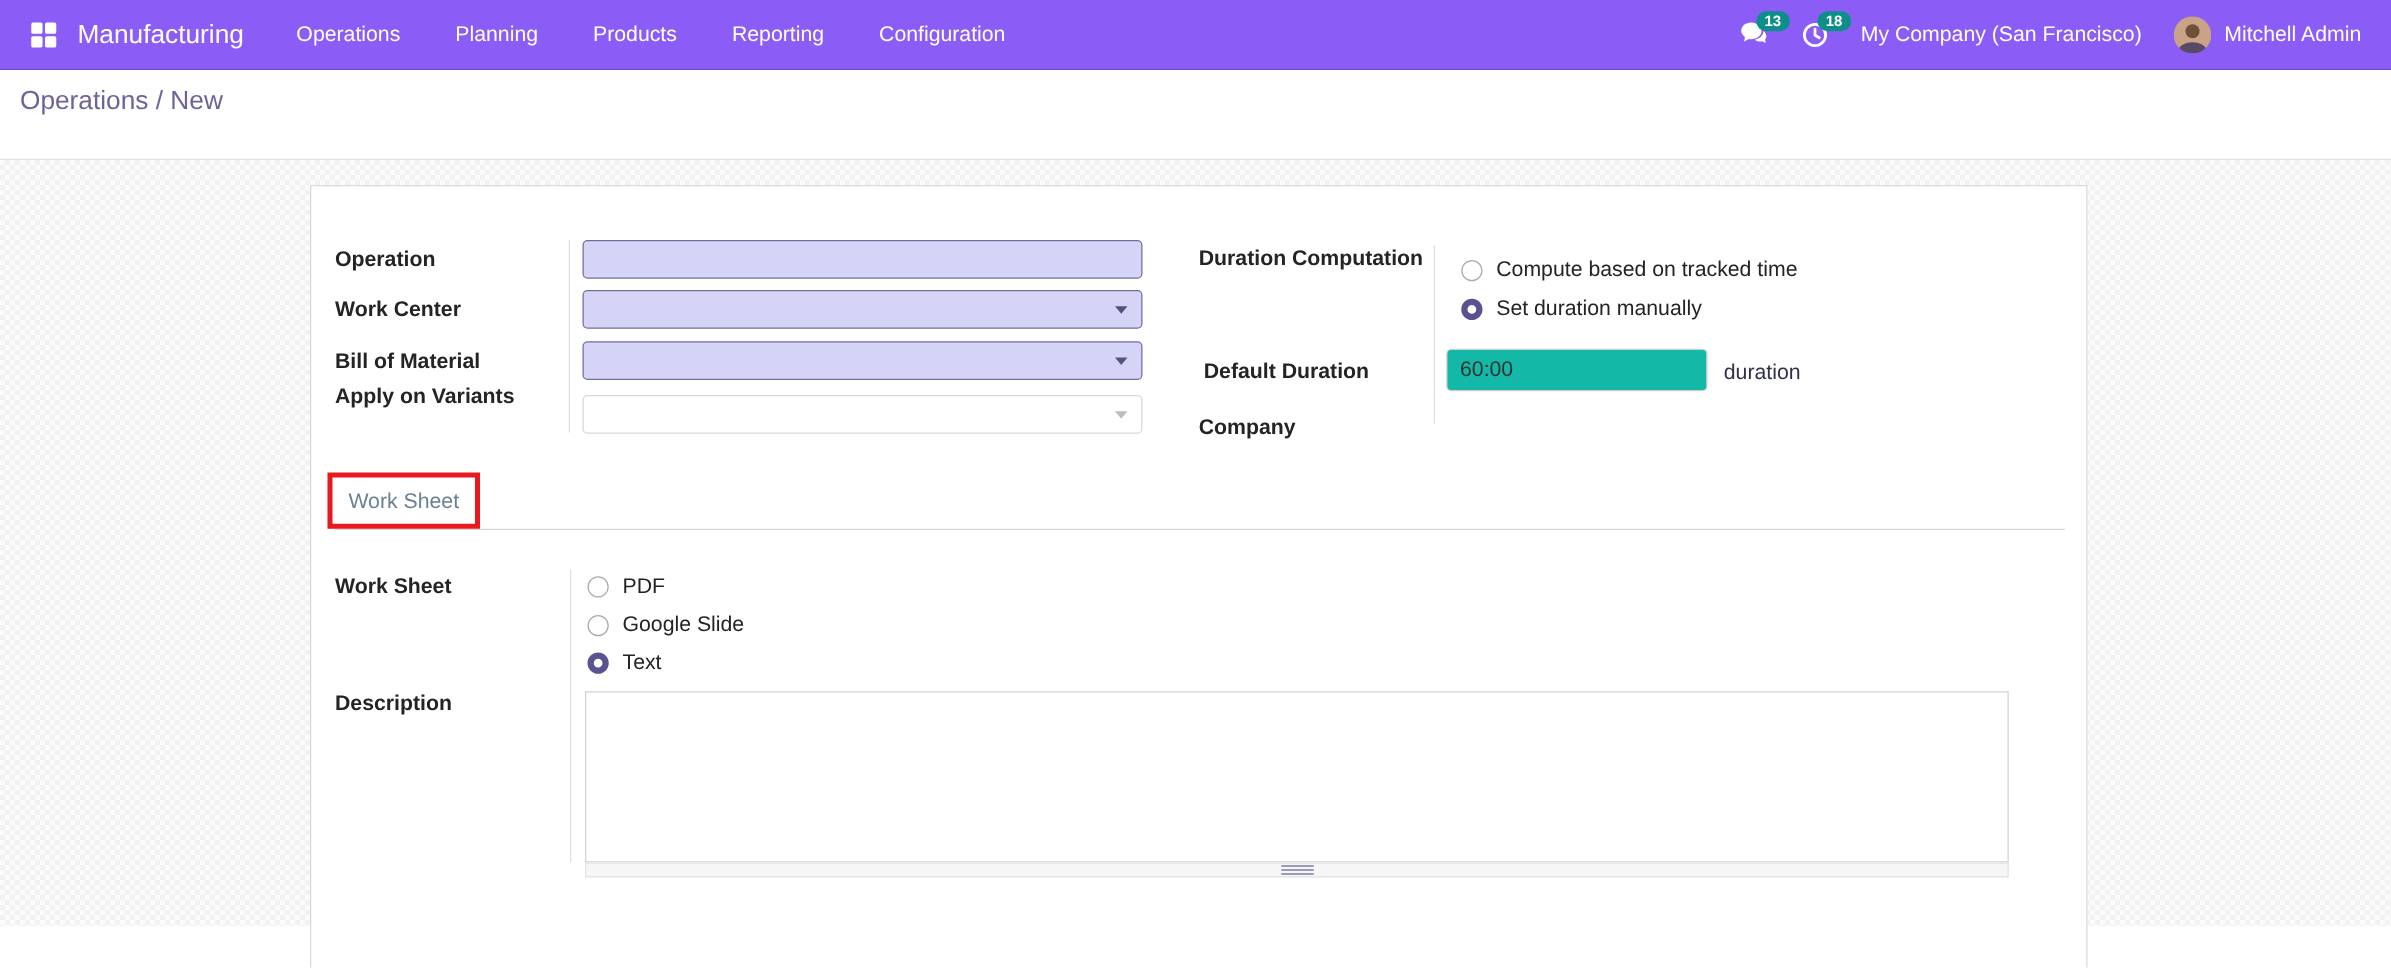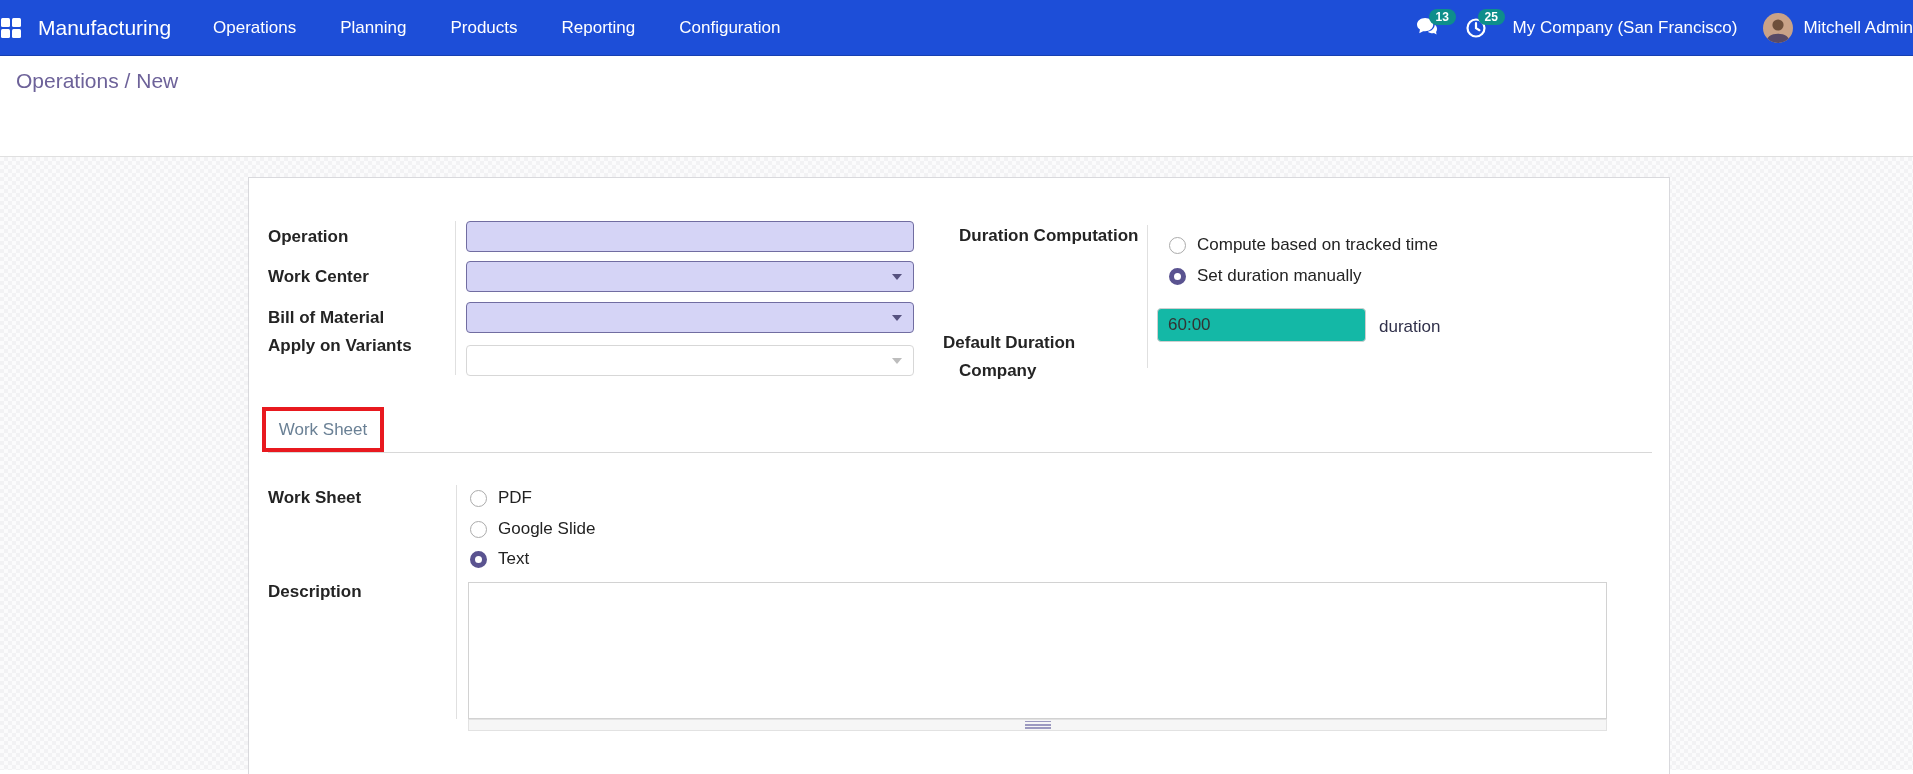--- a/index.html
+++ b/index.html
@@ -1,35 +1,35 @@
 <!DOCTYPE html>
 <html><head>
 <meta charset="utf-8">
 <style>
   * { margin:0; padding:0; box-sizing:border-box; }
   html,body { width:1913px; height:774px; background:#fff; overflow:hidden;
               font-family:"Liberation Sans", sans-serif; }
 
   
-  .navbar { height:56px; background:#1d4ed8; border-bottom:1px solid rgba(0,0,0,.18);
-            display:flex; align-items:center; padding:0 0; color:#fff; }
+  .navbar { height:56px; background:#8b5cf6; border-bottom:1px solid rgba(0,0,0,.18);
+            display:flex; align-items:center; padding:0 24px; color:#fff; }
   .apps-btn { margin-right:16px; display:flex; align-items:center; cursor:pointer; }
   .app-name { font-size:21px; font-weight:500; margin-right:42px; cursor:pointer; }
   .menus { display:flex; gap:44px; font-size:17px; }
   .menu-item { cursor:pointer; white-space:nowrap; }
   .nav-right { margin-left:auto; display:flex; align-items:center; gap:26px; font-size:17px; }
   .icon-wrap { position:relative; display:flex; cursor:pointer; }
   .badge { position:absolute; top:-8px; left:13px; background:#0e8e8b; color:#fff;
            font-size:12px; font-weight:bold; padding:1px 7px; border-radius:9px; line-height:14px; }
   .company-name { cursor:pointer; white-space:nowrap; }
   .user-menu { display:flex; align-items:center; gap:10px; cursor:pointer; }
   .avatar { width:30px; height:30px; border-radius:50%; overflow:hidden; display:block; flex:none; }
 
   
-  .control-panel { background:#fff; height:101px; padding:13px 16px; border-bottom:1px solid #e0e0e0; }
+  .control-panel { background:#fff; height:72px; padding:13px 16px; border-bottom:1px solid #e0e0e0; }
   .breadcrumb { font-size:21px; color:#6d6299; margin-bottom:12px; }
   .bc-link { cursor:pointer; }
   .btn { font-size:15px; border-radius:3px; cursor:pointer; font-family:inherit; }
   .btn-primary { background:#6e6197; color:#fff; border:1px solid #655a8c; padding:6px 16px; margin-right:7px; }
   .btn-secondary { background:#fff; color:#333; border:1px solid #ccc; padding:6px 13px; }
 
   
   .content { position:relative; height:613px;
              background-image:conic-gradient(#f2f2f4 25%, #fbfbfc 25% 50%, #f2f2f4 50% 75%, #fbfbfc 75%);
              background-size:8px 8px; }
@@ -106,21 +106,21 @@
       </span>
       <span class="badge">13</span>
     </div>
     <div class="icon-wrap">
       <span style="display:flex;">
         <svg width="22" height="22" viewBox="0 0 22 22" fill="none">
           <circle cx="11" cy="11" r="8.5" stroke="#fff" stroke-width="2.2"></circle>
           <path d="M11 6.2v5l3.4 2" stroke="#fff" stroke-width="2.2" stroke-linecap="round"></path>
         </svg>
       </span>
-      <span class="badge">25</span>
+      <span class="badge">18</span>
     </div>
     <span class="company-name">My Company (San Francisco)</span>
     <div class="user-menu">
       <span class="avatar">
         <svg width="30" height="30" viewBox="0 0 30 30">
           <rect width="30" height="30" fill="#c9a287"></rect>
           <circle cx="15" cy="12" r="5.6" fill="#6e4f3a"></circle>
           <path d="M3 30c0-6.2 5.4-9.3 12-9.3S27 23.8 27 30z" fill="#584a66"></path>
         </svg>
       </span>
@@ -162,21 +162,21 @@
 
     <div class="radio-row" style="left:920px; top:58px;">
       <span class="radio"></span>
       <span>Compute based on tracked time</span>
     </div>
     <div class="radio-row" style="left:920px; top:89px;">
       <span class="radio checked"></span>
       <span>Set duration manually</span>
     </div>
 
-    <span class="fl" style="left:694px; top:138px;margin-top:17px;">Default Duration</span>
+    <span class="fl" style="left:714px; top:138px;">Default Duration</span>
     <input class="dd-input" value="60:00" style="">
     <span class="suffix">duration</span>
 
     <span class="fl" style="left:710px; top:183px;">Company</span>
 
     <div class="tab-rule"></div>
     <div class="red-box">
       <span class="tab-label">Work Sheet</span>
     </div>
 

